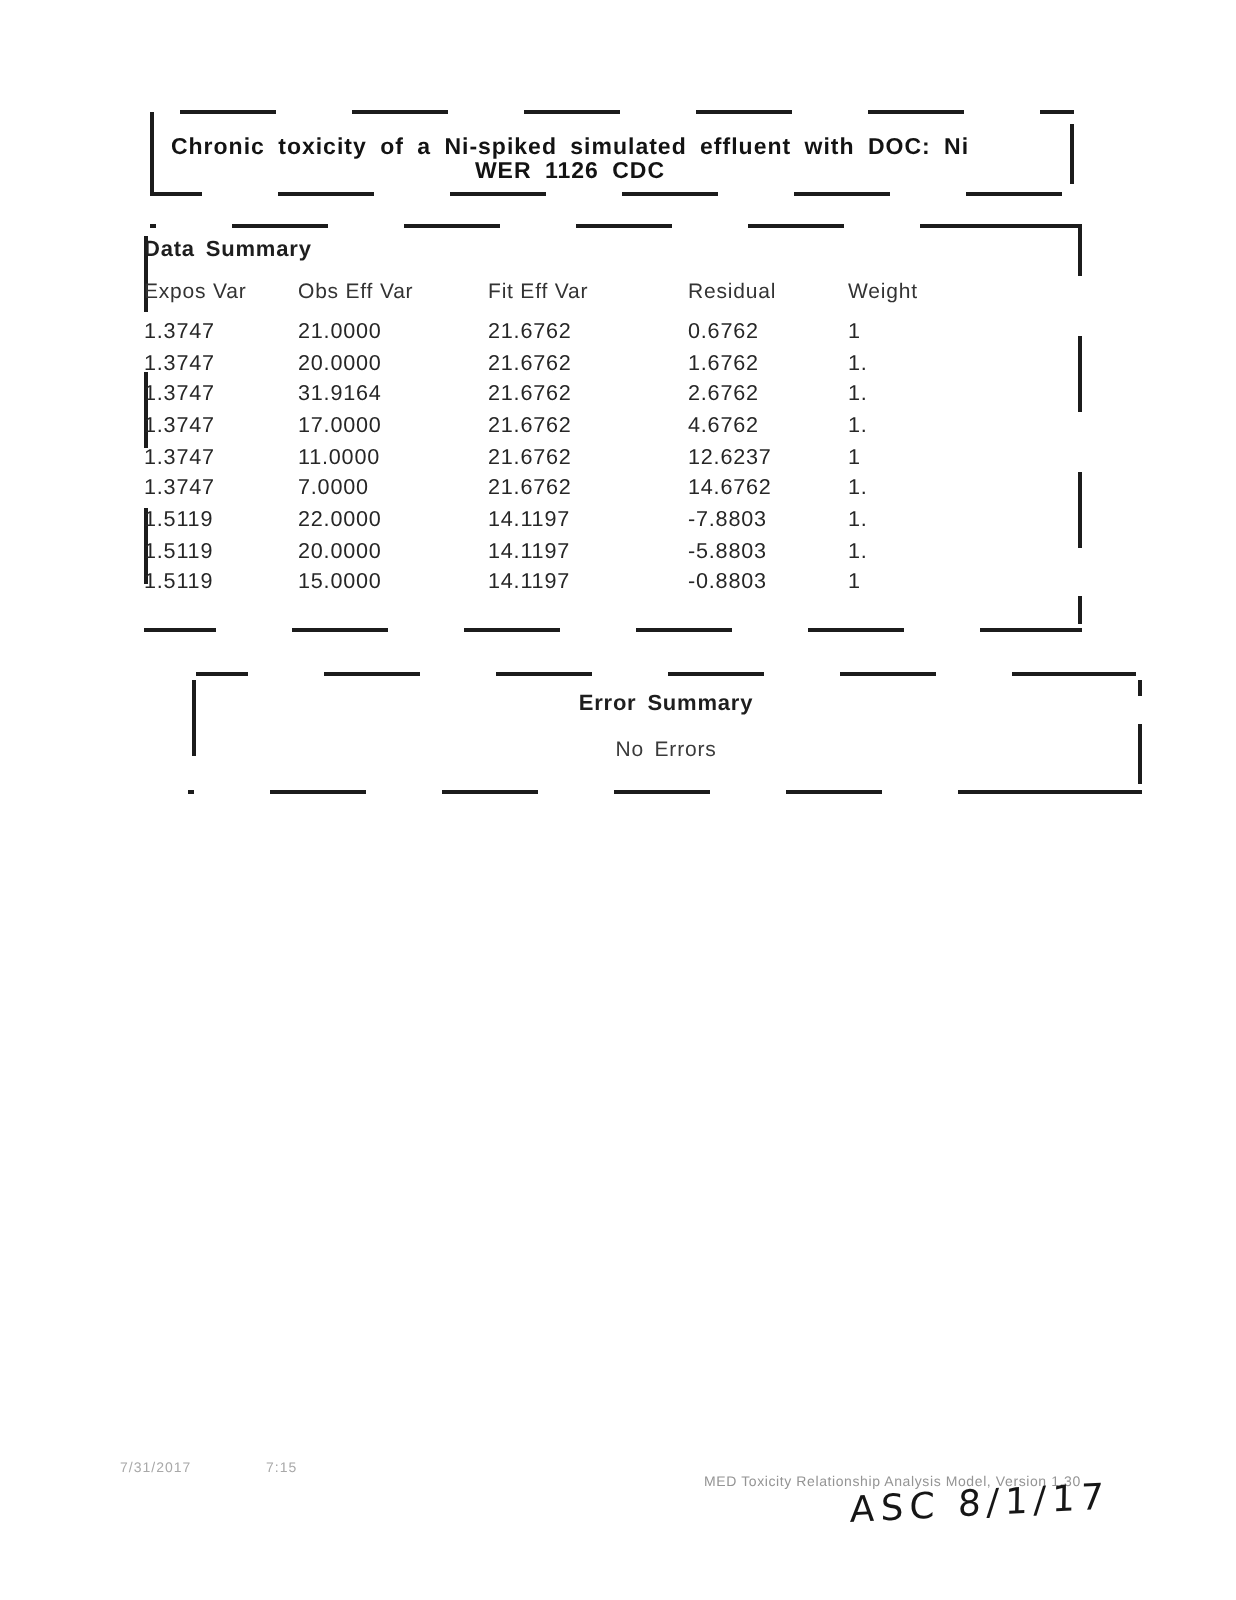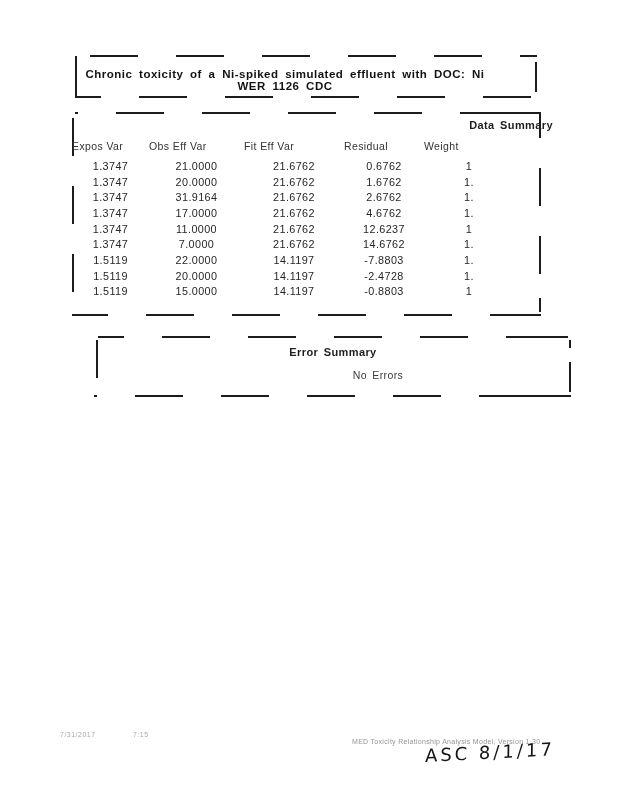--- a/index.html
+++ b/index.html
@@ -43,27 +43,26 @@
     letter-spacing: 0.5px;
     word-spacing: 3px;
     color: #131313;
   }
 
   
   .data-box { position: absolute; left: 72px; top: 112px; width: 469px; height: 204px; }
   .section-heading {
     position: absolute;
     left: 0; top: 7px; width: 100%;
-    text-align: right;
+    text-align: left;
     font-size: 11px;
     font-weight: 700;
     letter-spacing: 0.4px;
     word-spacing: 2px;
     color: #1e1e1e;
-    padding-left: 12px;
   }
   table.data {
     position: absolute;
     left: 0; top: 26px;
     border-collapse: collapse;
     table-layout: fixed;
     width: 442px;
   }
   table.data col.c1 { width: 77px; }
   table.data col.c2 { width: 95px; }
@@ -76,38 +75,38 @@
     color: #333;
     text-align: left;
     letter-spacing: 0.4px;
     padding: 0 0 4px 0;
     height: 16px;
     white-space: nowrap;
   }
   table.data td {
     font-size: 10.8px;
     color: #262626;
-    text-align: center;
+    text-align: left;
     letter-spacing: 0.4px;
     padding: 0;
     height: 15.7px;
     white-space: nowrap;
   }
 
   
   .error-box { position: absolute; left: 72px; top: 336px; width: 474px; height: 61px; margin-left: 24px; }
   .error-heading {
     position: absolute; left: 0; top: 10px; width: 100%;
     text-align: center; font-size: 11px; font-weight: 700;
     letter-spacing: 0.4px; word-spacing: 2px; color: #1e1e1e;
   }
   .error-message {
     position: absolute; left: 0; top: 33px; width: 100%;
     text-align: center; font-size: 10.5px; font-weight: 400;
-    letter-spacing: 0.4px; word-spacing: 2px; color: #3a3a3a; padding-left: 45px;
+    letter-spacing: 0.4px; word-spacing: 2px; color: #3a3a3a;
   }
 
   
   .footer-date {
     position: absolute; left: 60px; top: 731px;
     font-size: 7px; color: #a8a8a8; letter-spacing: 0.5px;
   }
   .footer-time {
     position: absolute; left: 133px; top: 731px;
     font-size: 7px; color: #a8a8a8; letter-spacing: 0.5px;
@@ -212,21 +211,21 @@
             <td>1.5119</td>
             <td>22.0000</td>
             <td>14.1197</td>
             <td>-7.8803</td>
             <td>1.</td>
           </tr>
           <tr>
             <td>1.5119</td>
             <td>20.0000</td>
             <td>14.1197</td>
-            <td>-2.4728</td>
+            <td>-5.8803</td>
             <td>1.</td>
           </tr>
           <tr>
             <td>1.5119</td>
             <td>15.0000</td>
             <td>14.1197</td>
             <td>-0.8803</td>
             <td>1</td>
           </tr>
         </tbody>

